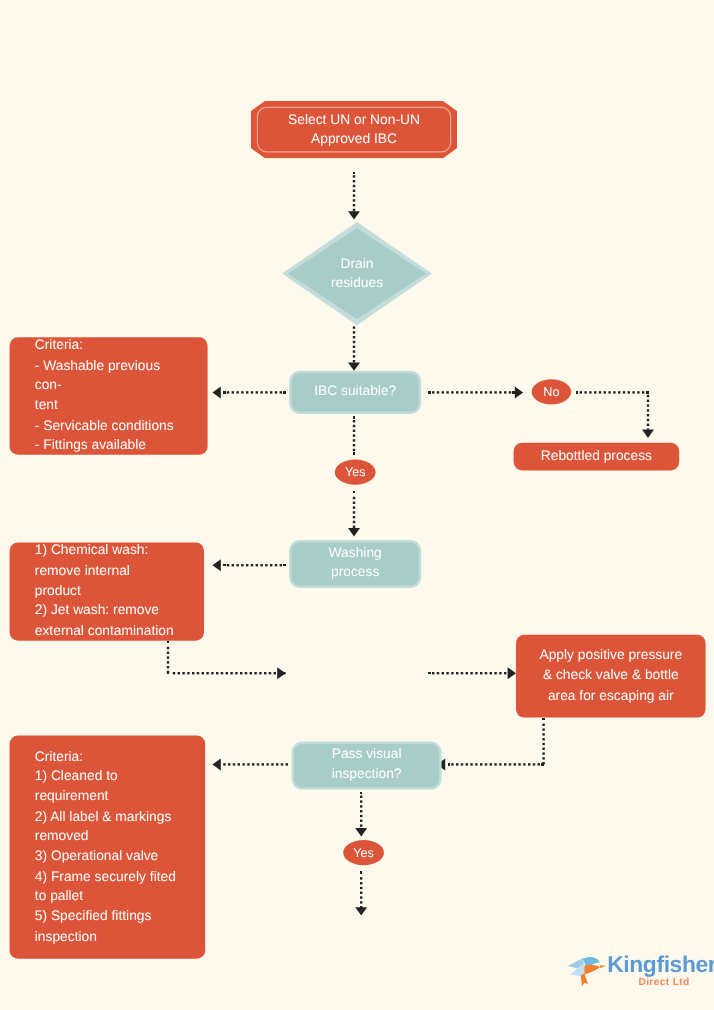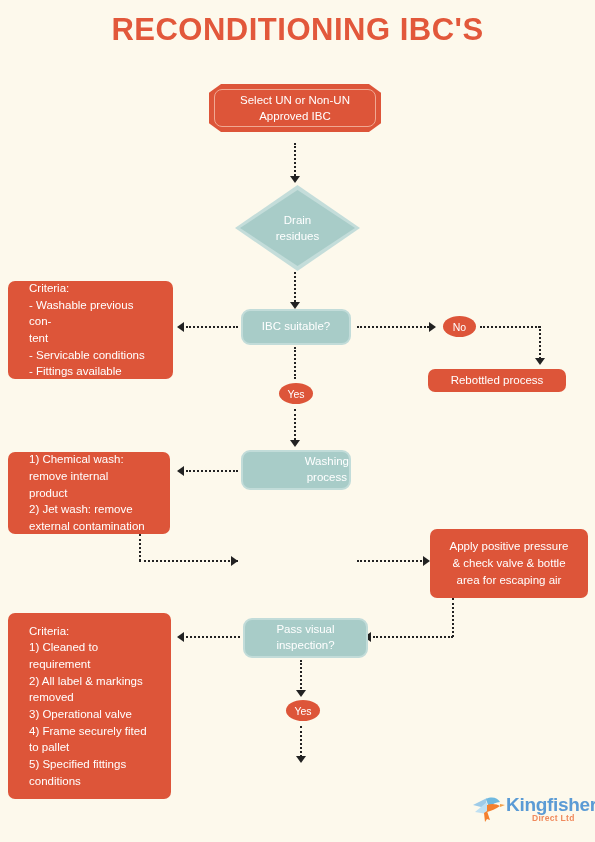--- a/index.html
+++ b/index.html
@@ -190,21 +190,20 @@
     position: absolute;
     left: 0px;
     top: 0px;
   }
 </style>
 </head>
 <body>
 
 <div id="page">
 
-  <div id="title">RECONDITIONING IBC'S</div>
 
   <div class="hex-wrap" style="left:209px; top:84px; width:172px; height:48px;">
     <div class="hex-outer"></div>
     <div class="hex-inner"></div>
     <div class="hex-label">
       <div>
         <div>Select UN or Non-UN</div>
         <div>Approved IBC</div>
       </div>
     </div>
@@ -261,21 +260,21 @@
 
   <div class="conn-v" style="left:294px; top:347px; height:32px;"></div>
 
   <div class="pill" style="left:279px; top:383px; width:34px; height:21px;">
     <span>Yes</span>
   </div>
 
   <div class="conn-v" style="left:294px; top:409px; height:31px;"></div>
   <div class="arrow arrow-down" style="left:290px; top:440px;"></div>
 
-  <div class="node teal-box" style="left:241px; top:450px; width:110px; height:40px;justify-content:flex-end;">
+  <div class="node teal-box" style="left:241px; top:450px; width:110px; height:40px;">
     <div>
       <div>Washing</div>
       <div>process</div>
     </div>
   </div>
 
   <div class="conn-h" style="left:186px; top:470px; width:52px;"></div>
   <div class="arrow arrow-left" style="left:177px; top:466px;"></div>
 
   <div class="node orange-box orange-note" style="left:8px; top:452px; width:162px; height:82px;">
@@ -321,21 +320,21 @@
     <div>
       <div>Criteria:</div>
       <div>1) Cleaned to</div>
       <div>requirement</div>
       <div>2) All label &amp; markings</div>
       <div>removed</div>
       <div>3) Operational valve</div>
       <div>4) Frame securely fited</div>
       <div>to pallet</div>
       <div>5) Specified fittings</div>
-      <div>conditions</div>
+      <div>inspection</div>
     </div>
   </div>
 
   <div class="conn-v" style="left:300px; top:660px; height:32px;"></div>
   <div class="arrow arrow-down" style="left:296px; top:690px;"></div>
 
   <div class="pill" style="left:286px; top:700px; width:34px; height:21px;">
     <span>Yes</span>
   </div>
 

